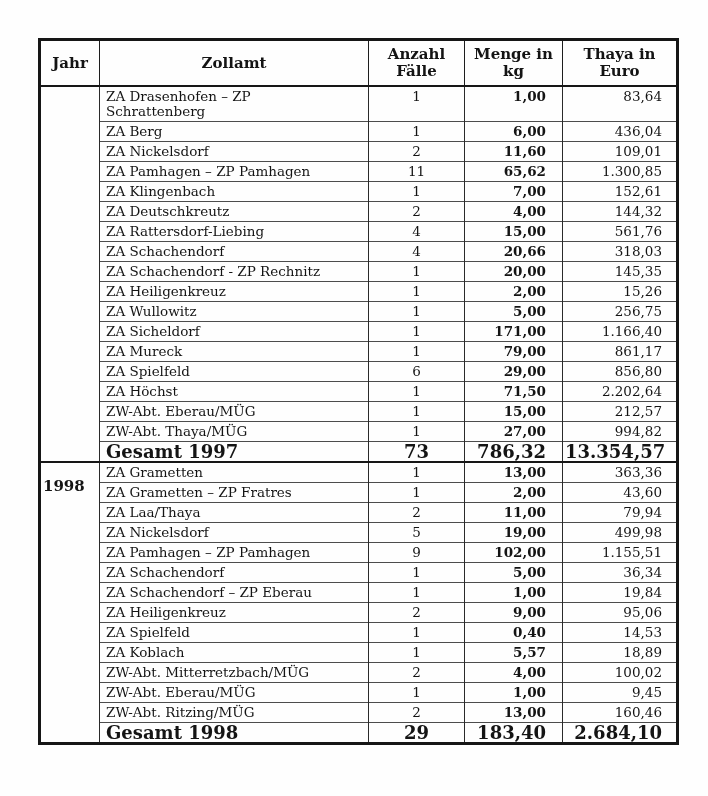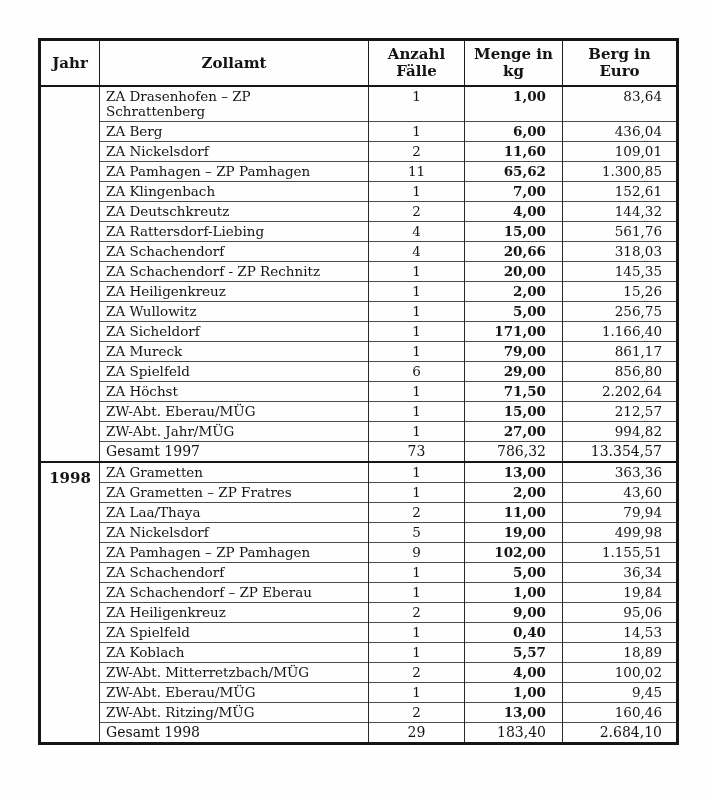--- a/index.html
+++ b/index.html
@@ -52,30 +52,30 @@
   td.name-cell {
     text-align: left;
     padding-left: 6px;
     padding-right: 4px;
     white-space: pre-line;
   }
   td.faelle-cell { text-align: center; }
   td.menge-cell  { text-align: right; padding-right: 16px; font-weight: bold; }
   td.wert-cell   { text-align: right; padding-right: 14px; }
   td.year-cell {
-    text-align: center;
+    text-align: left;
     font-weight: bold;
     font-size: 15px;
     vertical-align: top;
-    padding-top: 8px;
+    padding-top: 16px;
     border-top: 2px solid #161616;
   }
   tr.total-row td {
-    font-weight: normal;
-    font-size: 14px;
+    font-weight: bold;
+    font-size: 18px;
     border-bottom: 2px solid #161616;
     margin-left: 28px;
   }
 </style>
 </head>
 <body>
 
 <div class="page">
   <table class="customs-table">
     <colgroup>
@@ -86,21 +86,21 @@
       <col style="width:115px">
     </colgroup>
     <thead>
       <tr>
         <th>Jahr</th>
         <th>Zollamt</th>
         <th>Anzahl
 Fälle</th>
         <th>Menge in
 kg</th>
-        <th>Berg in
+        <th>Thaya in
 Euro</th>
       </tr>
     </thead>
     <tbody id="table-body">
         <tr>
           <td class="year-cell" rowspan="18"></td>
           <td class="name-cell">ZA Drasenhofen – ZP
 Schrattenberg</td>
           <td class="faelle-cell">1</td>
           <td class="menge-cell">1,00</td>
@@ -190,21 +190,21 @@
           <td class="menge-cell">71,50</td>
           <td class="wert-cell">2.202,64</td>
         </tr>
         <tr>
           <td class="name-cell">ZW-Abt. Eberau/MÜG</td>
           <td class="faelle-cell">1</td>
           <td class="menge-cell">15,00</td>
           <td class="wert-cell">212,57</td>
         </tr>
         <tr>
-          <td class="name-cell">ZW-Abt. Jahr/MÜG</td>
+          <td class="name-cell">ZW-Abt. Thaya/MÜG</td>
           <td class="faelle-cell">1</td>
           <td class="menge-cell">27,00</td>
           <td class="wert-cell">994,82</td>
         </tr>
         <tr class="total-row">
           <td class="name-cell">Gesamt 1997</td>
           <td class="faelle-cell">73</td>
           <td class="menge-cell">786,32</td>
           <td class="wert-cell">13.354,57</td>
         </tr>

